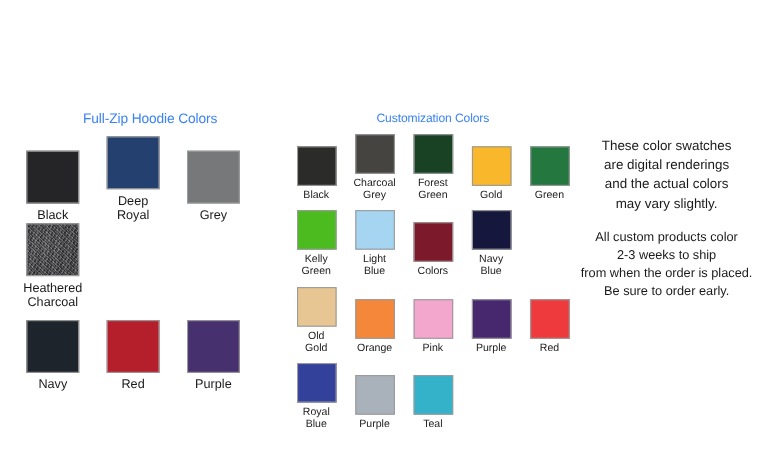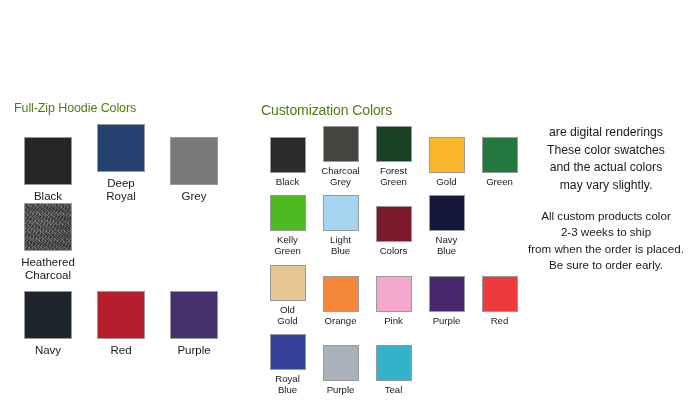--- a/index.html
+++ b/index.html
@@ -15,25 +15,26 @@
     color: #1a1a1a;
     overflow: hidden;
   }
 
   .panel { position: absolute; }
 
   
   .section-title {
     font-size: 12.5px;
     font-weight: 400;
-    color: #4d7c0f;
+    color: #3b82f6;
+    text-align: center;
     letter-spacing: -0.1px;
     white-space: nowrap;
   }
-  .section-title.small { font-size: 14px; }
+  .section-title.small { font-size: 11px; }
 
   
   .swatch-grid {
     display: flex;
     flex-wrap: wrap;
     align-items: flex-end;
   }
   .swatch-cell {
     display: flex;
     flex-direction: column;
@@ -193,22 +194,22 @@
       </div>
       <div class="swatch-cell">
         <div class="swatch-chip" style="background: rgb(51, 178, 201);"></div>
         <div class="swatch-label">Teal</div>
       </div>
     </div>
 </div>
 
 <div class="panel notes" id="notes-panel" style="left:527px; top:124px; width:158px;">
   <div class="para-1">
+      <div class="nline">These color swatches</div>
       <div class="nline">are digital renderings</div>
-      <div class="nline">These color swatches</div>
       <div class="nline">and the actual colors</div>
       <div class="nline">may vary slightly.</div>
     </div>
   <div class="para-2">
       <div class="nline">All custom products color</div>
       <div class="nline">2-3 weeks to ship</div>
       <div class="nline">from when the order is placed.</div>
       <div class="nline">Be sure to order early.</div>
     </div>
 </div>

